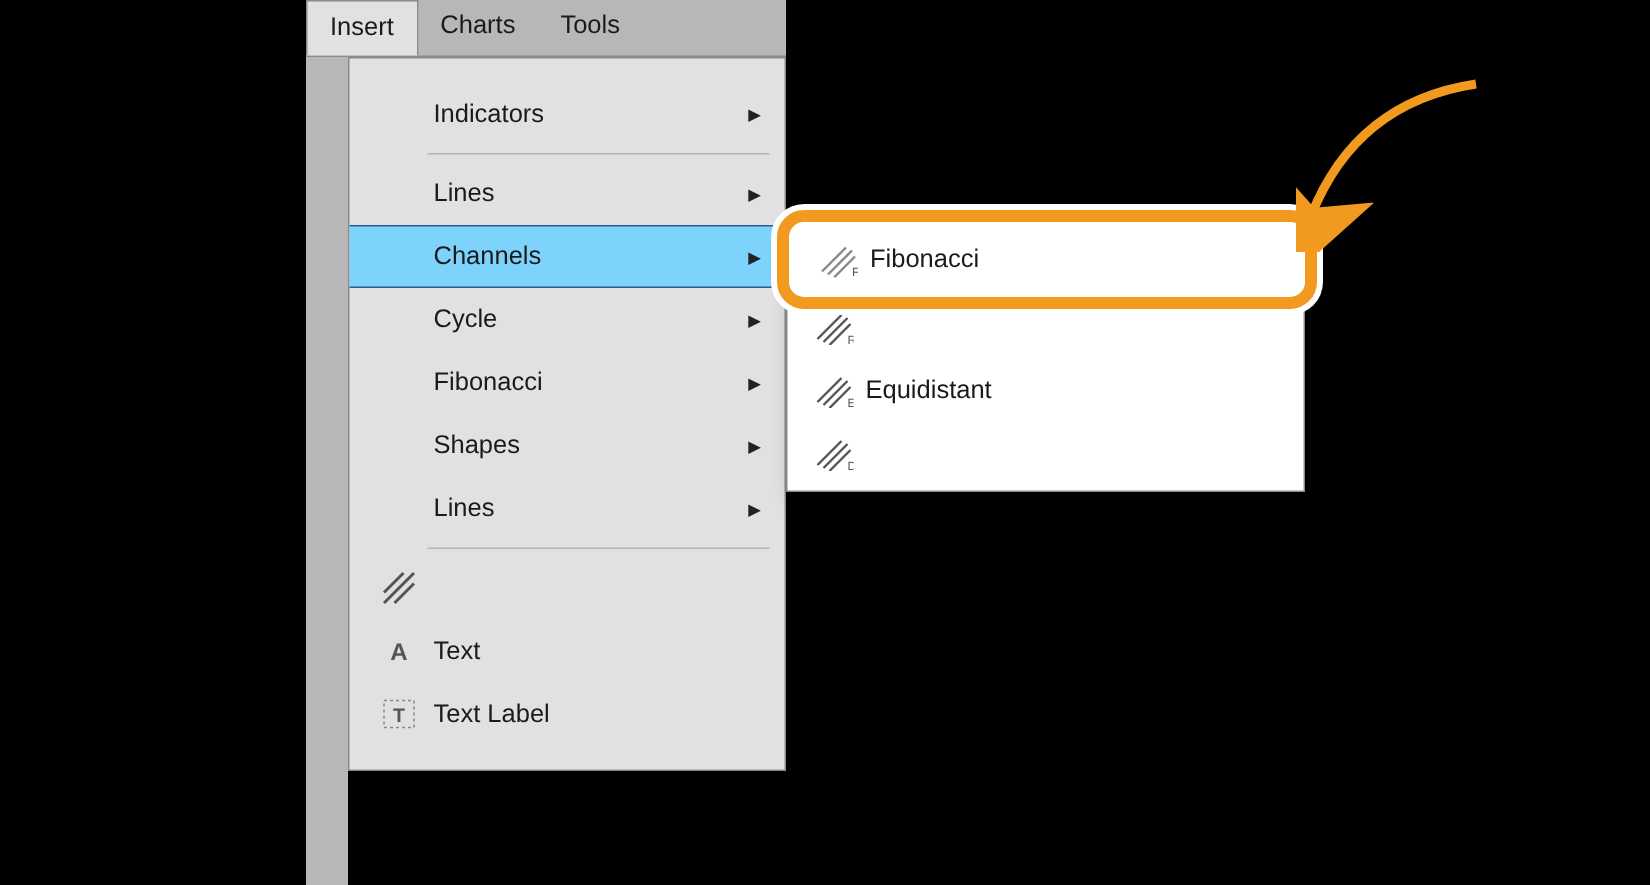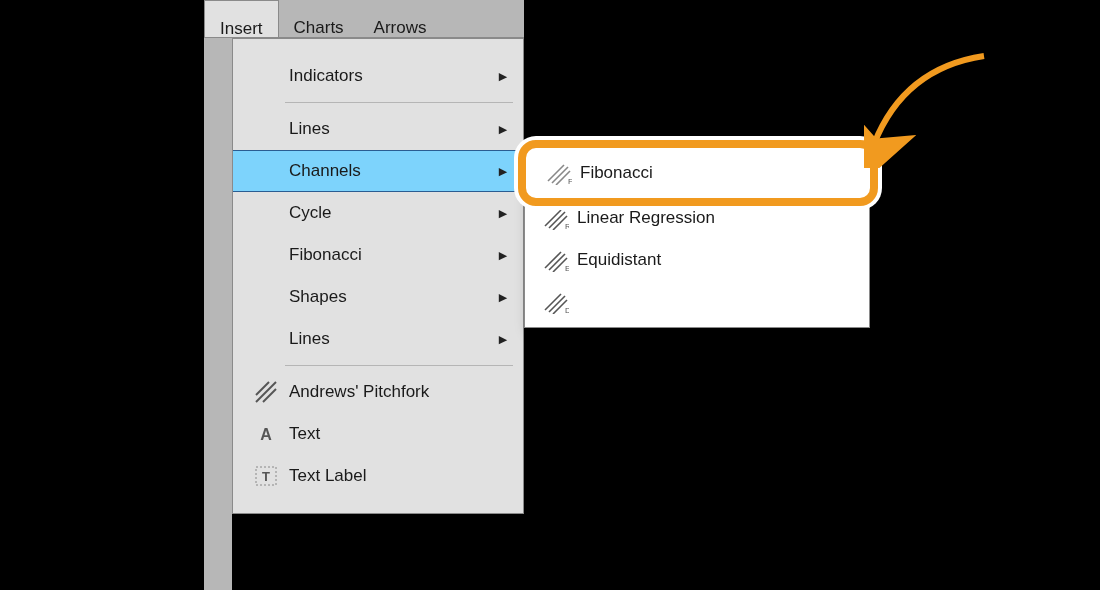--- a/index.html
+++ b/index.html
@@ -1,21 +1,21 @@
 <!DOCTYPE html>
 <html><head>
 <meta charset="utf-8">
 <style>
   html,body{margin:0;padding:0;width:1100px;height:590px;background:#000;font-family:"Segoe UI",Arial,sans-serif;font-size:17px;color:#1a1a1a;overflow:hidden}
   *{box-sizing:border-box}
   .app{position:absolute;left:204px;top:0;width:696px;height:590px}
   
   .menubar{position:absolute;left:0;top:0;height:38px;width:320px;background:#b7b7b7;display:flex;align-items:stretch;border-bottom:1px solid #8a8a8a}
   .edge-left{position:absolute;left:0;top:38px;width:28px;height:552px;background:#b7b7b7}
-  .menubar-item{padding:18px 15px;cursor:default}
+  .menubar-item{padding:7px 15px;cursor:default}
   .menubar-item.active{background:#e1e1e1;border:1px solid #8a8a8a;border-bottom:none}
   
   .dropdown{position:absolute;left:28px;top:38px;width:292px;background:#e1e1e1;border:1px solid #8a8a8a;padding:16px 0}
   .dd-item{display:flex;align-items:center;height:42px;padding:0 12px 0 14px;cursor:default}
   .dd-item.selected{background:#7dd3fc;border-top:1px solid #2a5d92;border-bottom:1px solid #2a5d92}
   .dd-icon{width:38px;display:flex;justify-content:center;align-items:center}
   .dd-icon svg{display:block}
   .dd-label{flex:1;padding-left:4px}
   .dd-arrow{width:16px;text-align:center;font-size:11px;color:#222}
   .dd-sep{height:1px;margin:5px 10px 5px 52px;background:#b5b5b5}
@@ -33,21 +33,21 @@
 </head>
 <body>
 
 <div class="app">
 
   <div class="edge-left"></div>
 
   <div class="menubar">
     <div class="menubar-item active">Insert</div>
     <div class="menubar-item">Charts</div>
-    <div class="menubar-item">Arrows</div>
+    <div class="menubar-item">Tools</div>
   </div>
 
   <div class="dropdown">
 
     <div class="dd-item">
       <span class="dd-icon"></span>
       <span class="dd-label">Indicators</span>
       <span class="dd-arrow">▶</span>
     </div>
     <div class="dd-sep"></div>
@@ -87,21 +87,20 @@
     <div class="dd-item">
       <span class="dd-icon">
         <svg width="24" height="24">
             <g stroke="#555" stroke-width="2">
           <line x1="2" y1="22" x2="22" y2="2"></line>
               <line x1="2" y1="15" x2="15" y2="2"></line>
               <line x1="9" y1="22" x2="22" y2="9"></line>
             </g>
           </svg>
       </span>
-      <span class="dd-label">Andrews' Pitchfork</span>
     </div>
     <div class="dd-item">
       <span class="dd-icon">
         <svg width="24" height="24">
             <text x="12" y="18" text-anchor="middle" font-family="Arial" font-size="16" font-weight="bold" fill="#555">A</text>
           </svg>
       </span>
       <span class="dd-label">Text</span>
     </div>
     <div class="dd-item">
@@ -124,21 +123,20 @@
       <span class="sub-icon">
         <svg width="26" height="24">
             <g stroke="#555" stroke-width="1.6">
           <line x1="2" y1="20" x2="18" y2="4"></line>
               <line x1="6" y1="22" x2="22" y2="6"></line>
               <line x1="10" y1="24" x2="24" y2="10"></line>
             </g>
           <text x="22" y="23" font-size="8" fill="#555" font-family="Arial">R</text>
           </svg>
       </span>
-      <span class="sub-label">Linear Regression</span>
     </div>
     <div class="sub-item">
       <span class="sub-icon">
         <svg width="26" height="24">
             <g stroke="#555" stroke-width="1.6">
           <line x1="2" y1="20" x2="18" y2="4"></line>
               <line x1="6" y1="22" x2="22" y2="6"></line>
               <line x1="10" y1="24" x2="24" y2="10"></line>
             </g>
           <text x="22" y="23" font-size="8" fill="#555" font-family="Arial">E</text>

